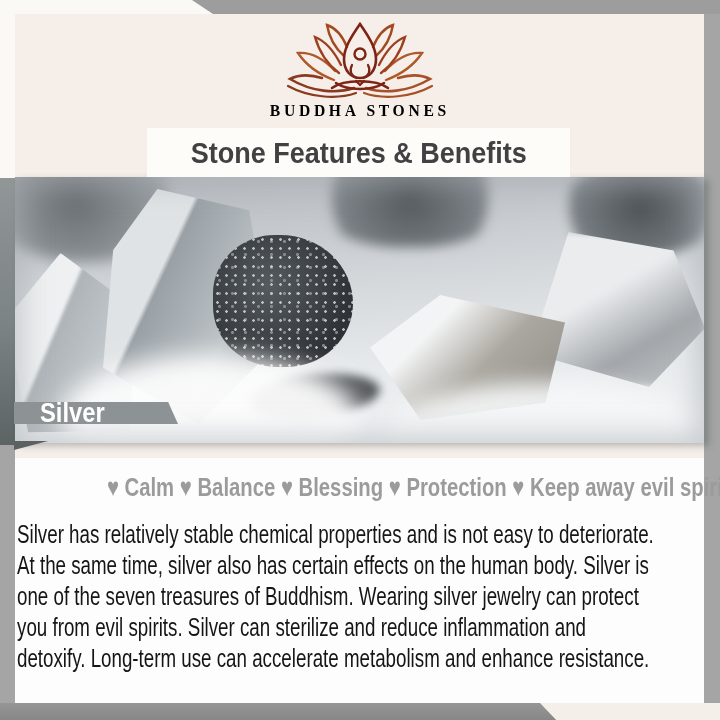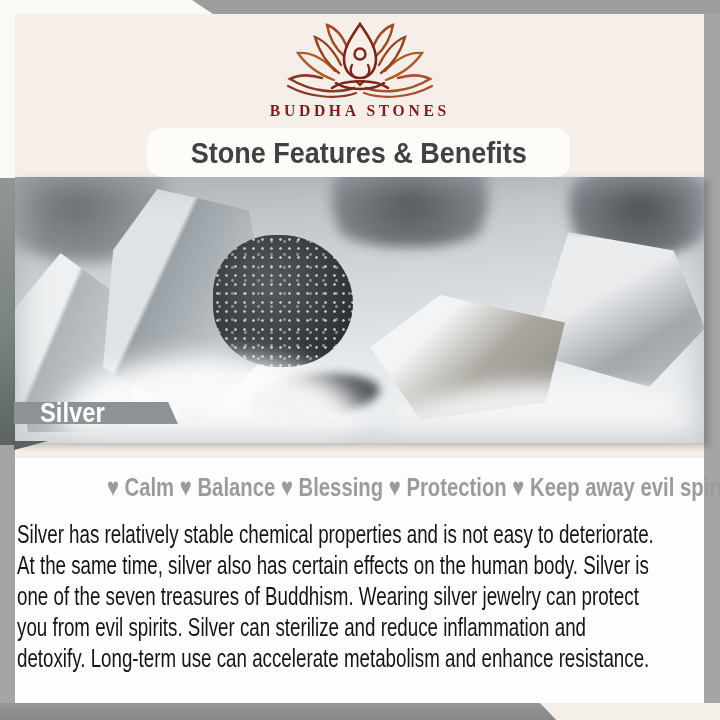--- a/index.html
+++ b/index.html
@@ -21,27 +21,27 @@
   .bottom-corner{position:absolute;left:540px;top:703px;width:180px;height:17px;background:#f4efe9;
     clip-path:polygon(0 0,100% 0,100% 100%,9% 100%);}
   
   .cream-panel{position:absolute;left:15px;top:14px;width:689px;height:444px;background:#f6efe9;}
   .white-section{position:absolute;left:15px;top:458px;width:689px;height:245px;background:#fdfdfd;}
   
   .logo{position:absolute;left:280px;top:20px;width:160px;height:84px;}
   .brand-name{
     position:absolute;left:15px;top:101px;width:689px;text-align:center;
     font-family:"Liberation Serif","DejaVu Serif",serif;
-    font-size:17px;font-weight:bold;letter-spacing:4px;color:#7f1d1d;
+    font-size:17px;font-weight:bold;letter-spacing:4px;color:#000000;
   }
   .brand-name span{display:inline-block;transform:scaleX(.92);transform-origin:center;white-space:nowrap;}
   
   .banner{
     position:absolute;left:147px;top:128px;width:423px;height:49px;background:#fdfcf8;
-    display:flex;align-items:center;justify-content:center;z-index:6;border-radius:15px;
+    display:flex;align-items:center;justify-content:center;z-index:6;
   }
   .banner-title{
     font-size:30px;font-weight:bold;color:#414143;white-space:nowrap;
     display:inline-block;transform:scaleX(.9);transform-origin:center;
   }
   
   .photo{
     position:absolute;left:15px;top:177px;width:689px;height:266px;overflow:hidden;z-index:3;
     background:linear-gradient(175deg,#b2b6bb 0%,#cdd1d5 32%,#e7eaec 68%,#f3f5f6 100%);
     box-shadow:5px 3px 7px rgba(70,76,76,.35);

